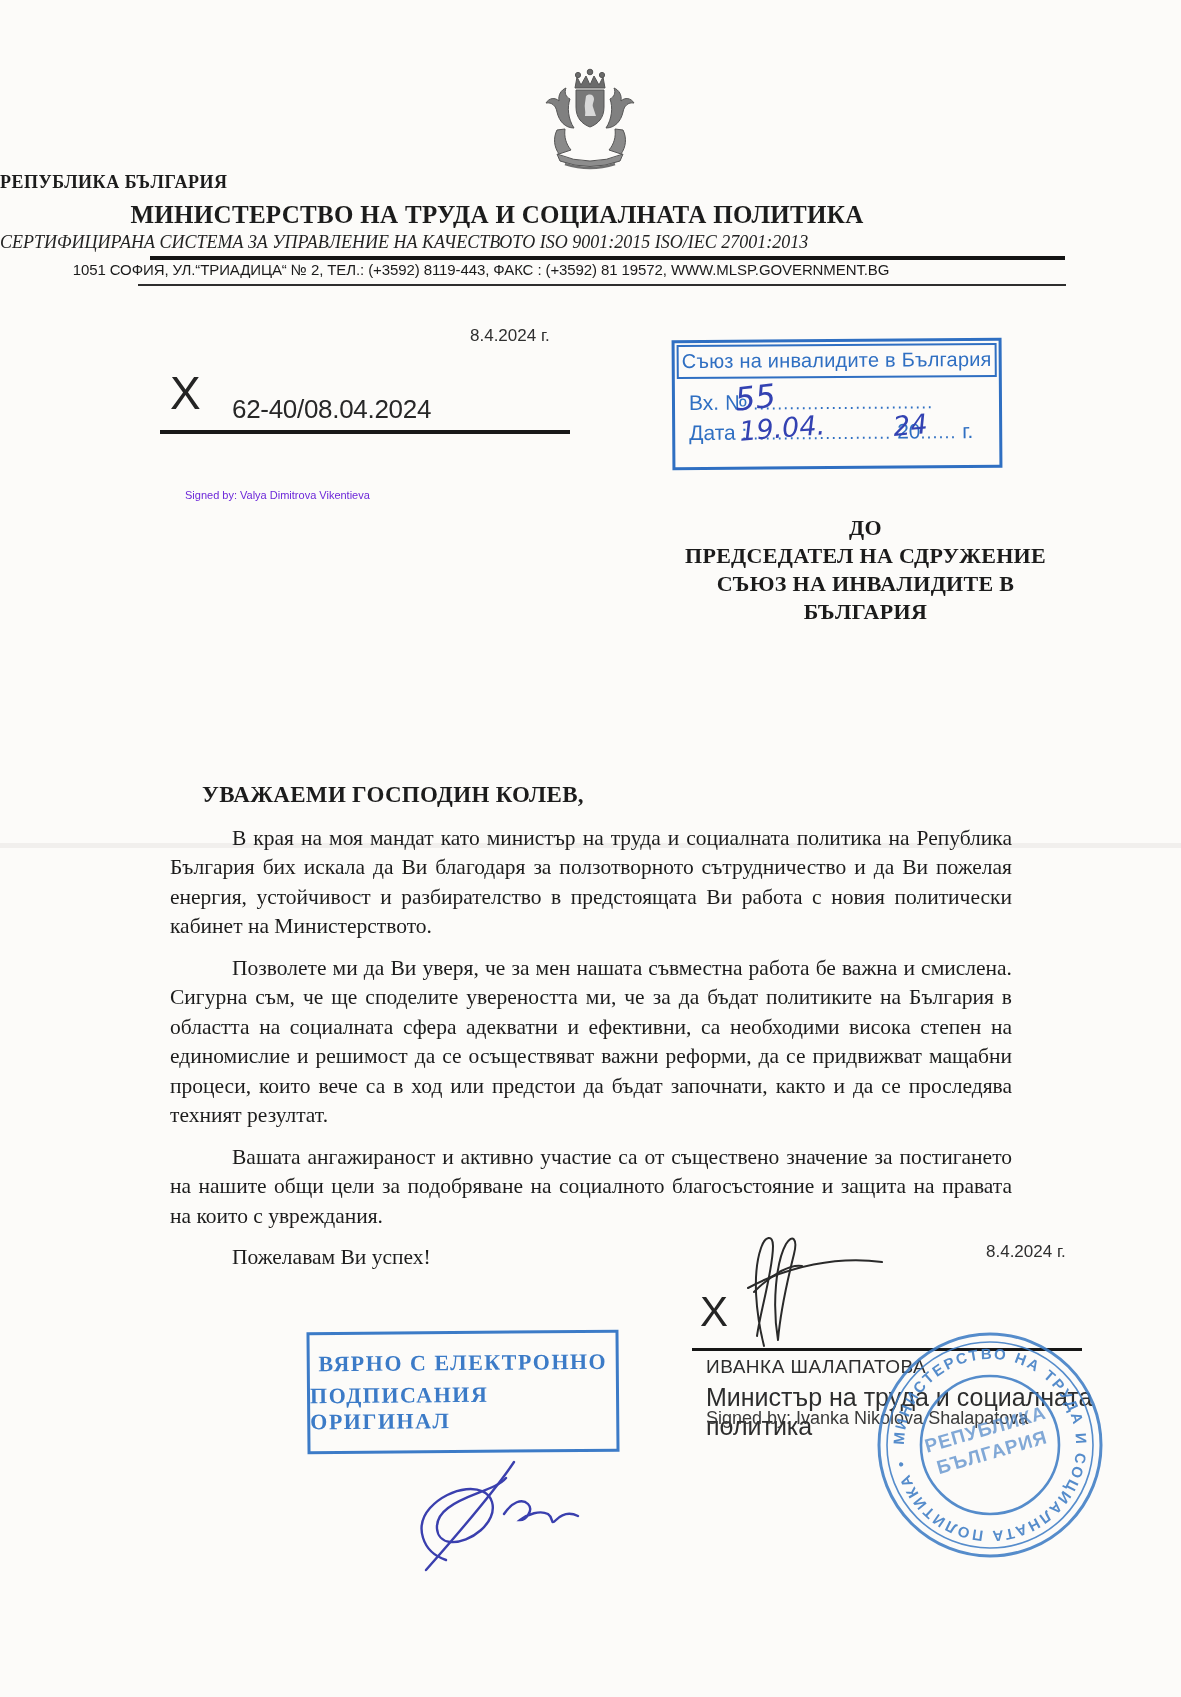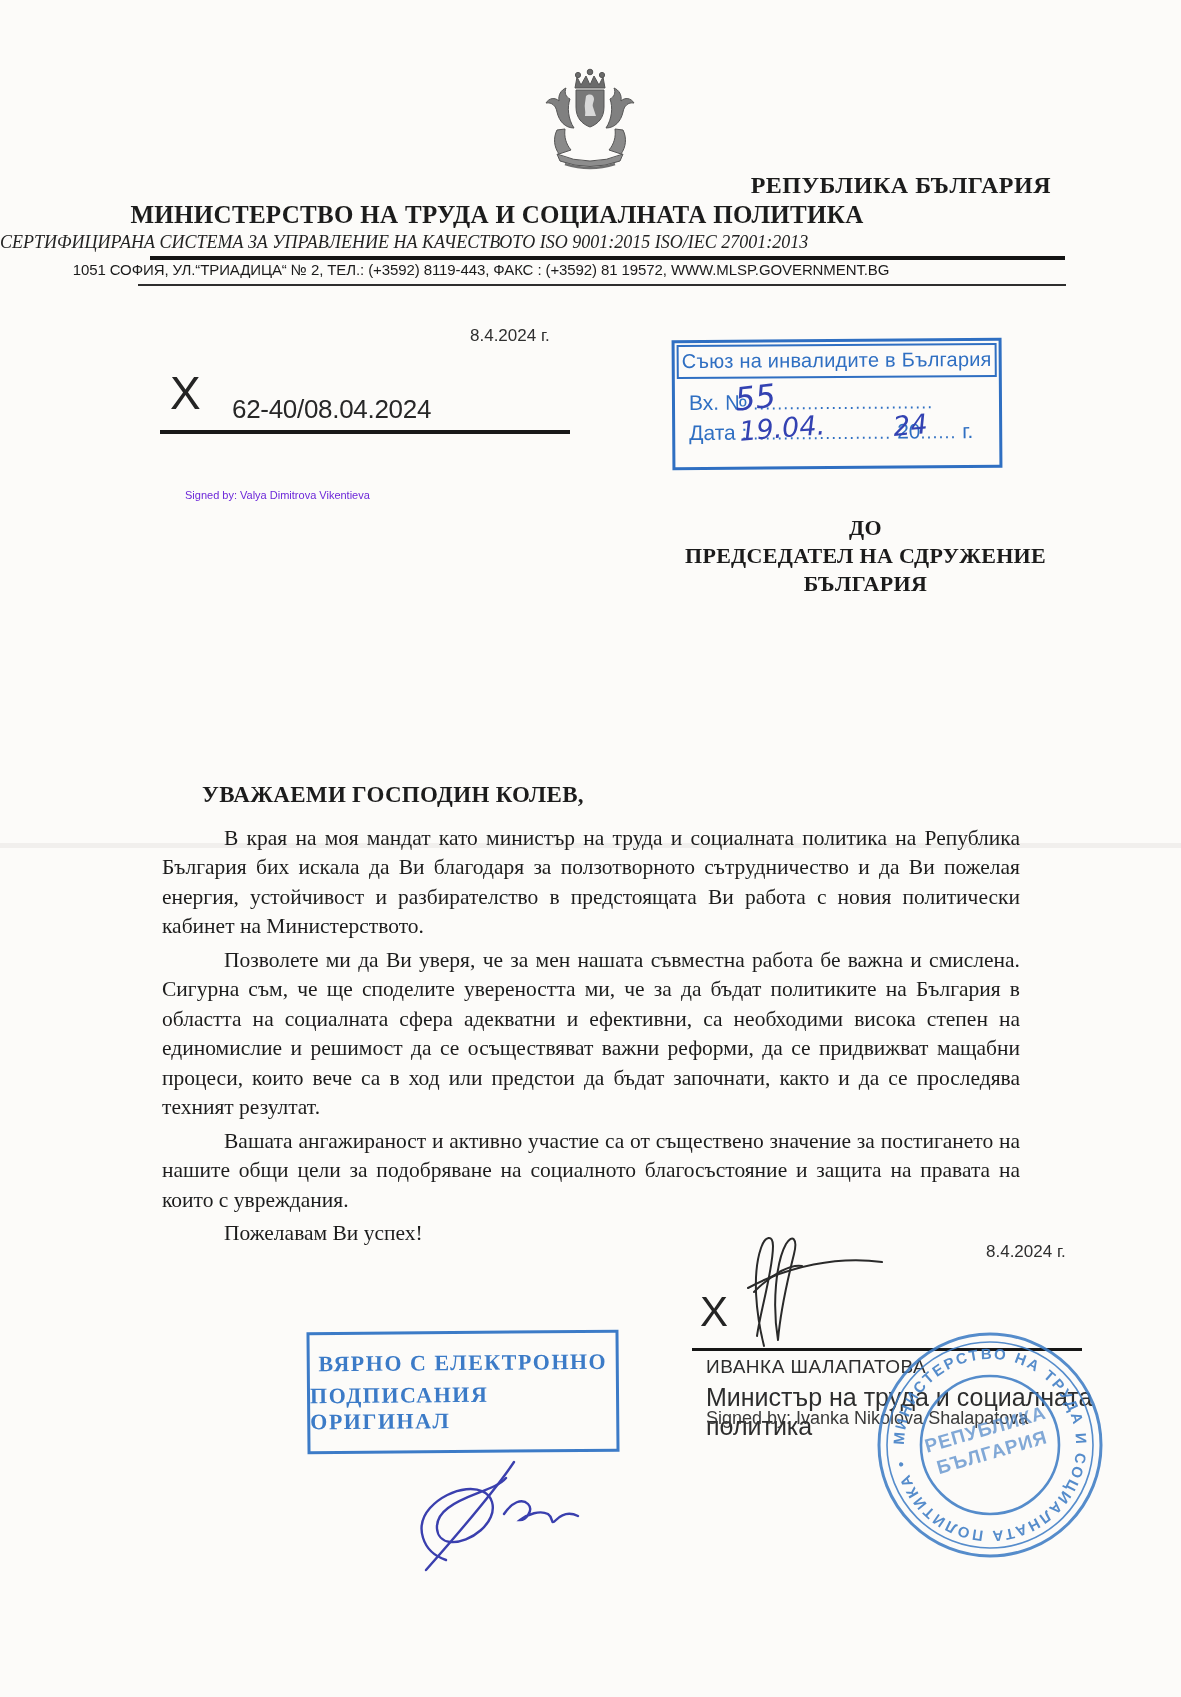--- a/index.html
+++ b/index.html
@@ -4,22 +4,22 @@
 <style>
   html,body{margin:0;padding:0;background:#9a9a9a;}
   .page{
     position:relative;width:1181px;height:1697px;margin:0 auto;
     background:#fcfbf9;
     font-family:"Liberation Serif",serif;color:#1d1d1d;overflow:hidden;
   }
   .abs{position:absolute;}
   
   .coa{left:527px;top:68px;width:126px;height:106px;}
-  .hdr-country{left:0;top:172px;width:1051px;text-align:right;
-    font-weight:bold;font-size:24px;letter-spacing:.5px;color:#1c1c1c;}
+  .hdr-country{left:0;top:172px;width:1051px;text-align:left;
+    font-weight:bold;font-size:18px;letter-spacing:.5px;color:#1c1c1c;}
   .hdr-ministry{left:0;top:201px;width:994px;text-align:center;
     font-weight:bold;font-size:25px;letter-spacing:.3px;color:#1c1c1c;}
   .hdr-iso{left:0;top:232px;width:1181px;text-align:left;
     font-style:italic;font-size:18px;color:#222;}
   .rule-thick{left:150px;top:256px;width:915px;height:4px;background:#141414;}
   .hdr-address{left:0;top:261px;width:962px;text-align:center;
     font-family:"Liberation Sans",sans-serif;font-size:15px;letter-spacing:-.1px;color:#1a1a1a;}
   .rule-thin{left:138px;top:284px;width:928px;height:2px;background:#2e2e2e;}
   .scan-band{left:0;top:843px;width:1181px;height:5px;background:#e9e7e4;opacity:.6;}
   
@@ -43,21 +43,21 @@
   .hand-55{left:58px;top:-12px;font-size:32px;transform:rotate(-6deg);}
   .hand-1904{left:62px;top:-8px;font-size:27px;transform:rotate(-4deg);}
   .hand-24{left:216px;top:-10px;font-size:27px;transform:rotate(-5deg);}
   
   .recipient{left:685px;top:514px;font-weight:bold;font-size:22px;line-height:28px;
     letter-spacing:.3px;color:#1b1b1b;text-align:center;}
   
   .letter{left:158px;top:780px;width:866px;font-size:21.5px;line-height:29.5px;
     text-align:justify;color:#1c1c1c;}
   .salutation{font-weight:bold;font-size:23px;margin:0 0 14px 44px;letter-spacing:.3px;}
-  .letter p{margin:4px;text-indent:62px;}
+  .letter p{margin:12px;text-indent:62px;}
   
   .date-bottom{left:986px;top:1242px;font-family:"Liberation Sans",sans-serif;font-size:17px;color:#2f2f2f;}
   .sig-x{left:700px;top:1288px;font-family:"Liberation Sans",sans-serif;font-size:42px;color:#242424;}
   .sig-scribble{left:726px;top:1228px;width:170px;height:130px;}
   .sig-rule{left:692px;top:1348px;width:390px;height:3px;background:#161616;}
   .sig-name{left:706px;top:1356px;font-family:"Liberation Sans",sans-serif;font-size:19px;letter-spacing:.5px;color:#2d2d2d;}
   .sig-title{left:706px;top:1383px;font-family:"Liberation Sans",sans-serif;font-size:25px;color:#2d2d2d;}
   .sig-signedby{left:706px;top:1408px;font-family:"Liberation Sans",sans-serif;font-size:18px;color:#3a3a3a;}
   
   .vstamp{left:307px;top:1331px;width:312px;height:122px;border:3.5px solid #2e72c4;
@@ -123,20 +123,21 @@
       <span class="rdots">.......................</span>
       <span>20</span><span class="rdots">......</span><span> г.</span>
       <span class="hand hand-1904">19.04.</span>
       <span class="hand hand-24">24</span>
     </div>
   </div>
 
   <div class="abs recipient">
     <div>ДО</div>
     <div>ПРЕДСЕДАТЕЛ НА СДРУЖЕНИЕ</div>
+    <div>СЪЮЗ НА ИНВАЛИДИТЕ В</div>
     <div>БЪЛГАРИЯ</div>
   </div>
 
   <div class="abs letter">
     <div class="salutation">УВАЖАЕМИ ГОСПОДИН КОЛЕВ,</div>
     <p>В края на моя мандат като министър на труда и социалната политика на Република България бих искала да Ви благодаря за ползотворното сътрудничество и да Ви пожелая енергия, устойчивост и разбирателство в предстоящата Ви работа с новия политически кабинет на Министерството.</p>
     <p>Позволете ми да Ви уверя, че за мен нашата съвместна работа бе важна и смислена. Сигурна съм, че ще споделите увереността ми, че за да бъдат политиките на България в областта на социалната сфера адекватни и ефективни, са необходими висока степен на единомислие и решимост да се осъществяват важни реформи, да се придвижват мащабни процеси, които вече са в ход или предстои да бъдат започнати, както и да се проследява техният резултат.</p>
     <p>Вашата ангажираност и активно участие са от съществено значение за постигането на нашите общи цели за подобряване на социалното благосъстояние и защита на правата на които с увреждания.</p>
     <p>Пожелавам Ви успех!</p>
   </div>

